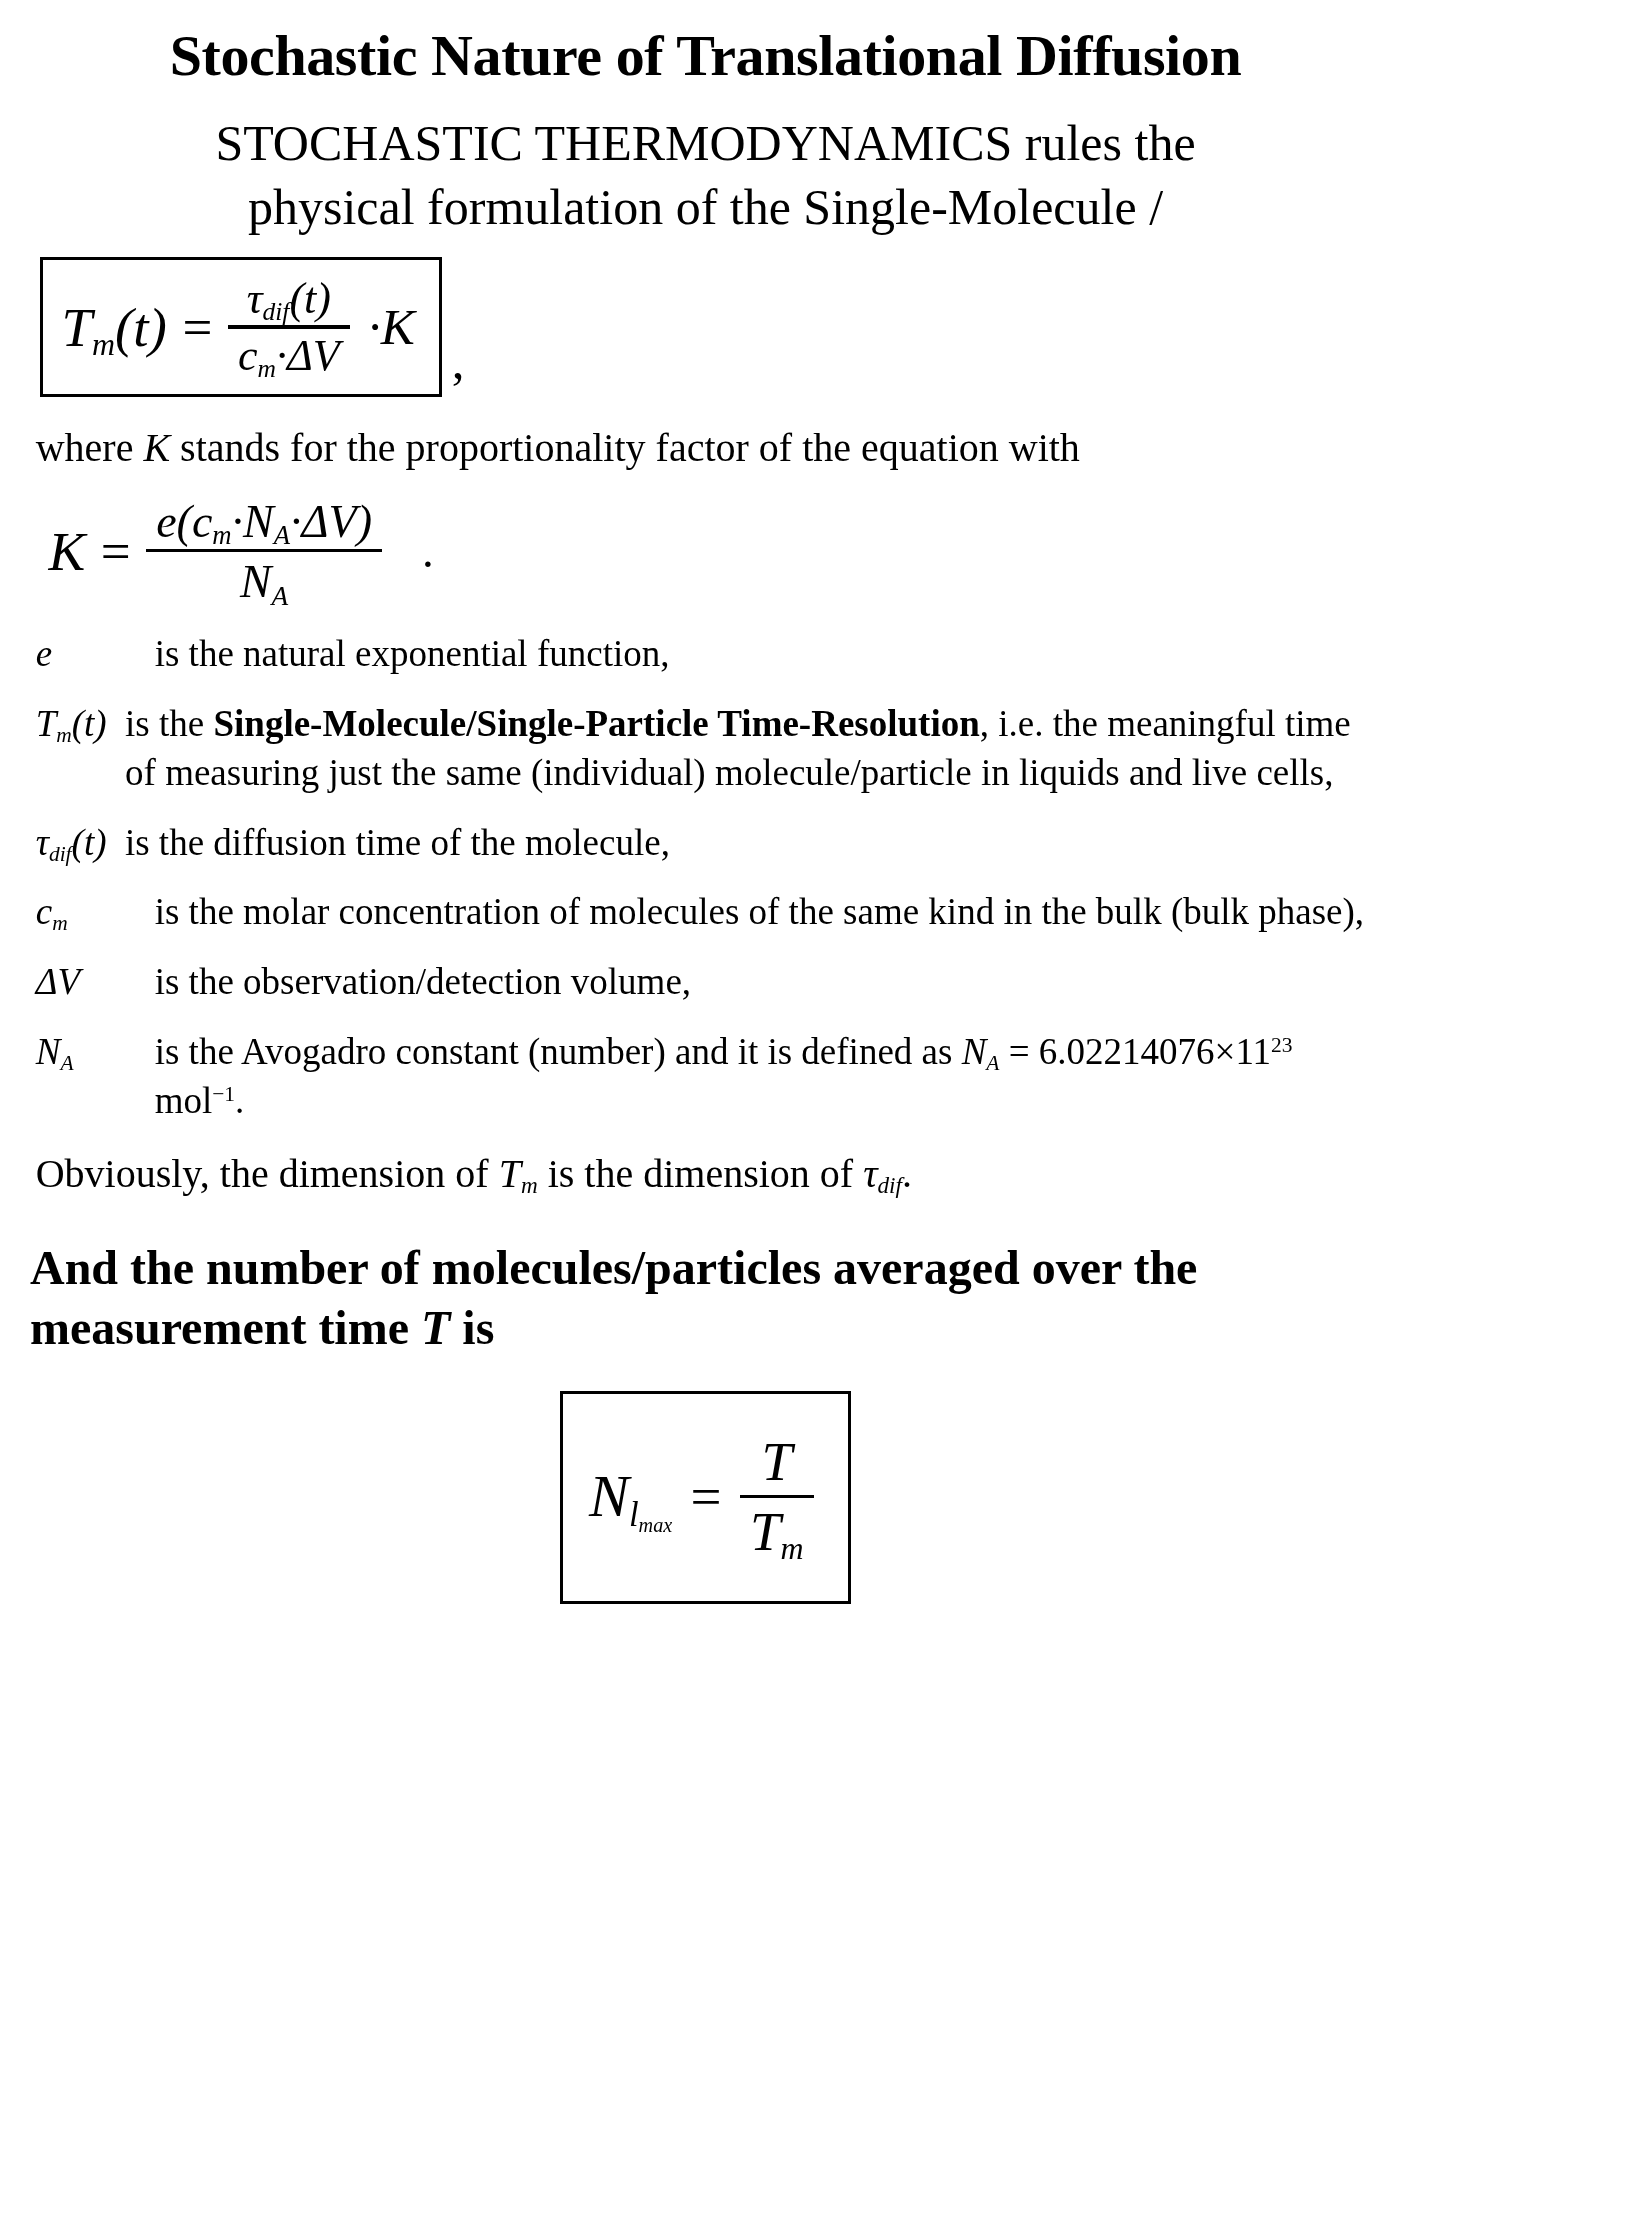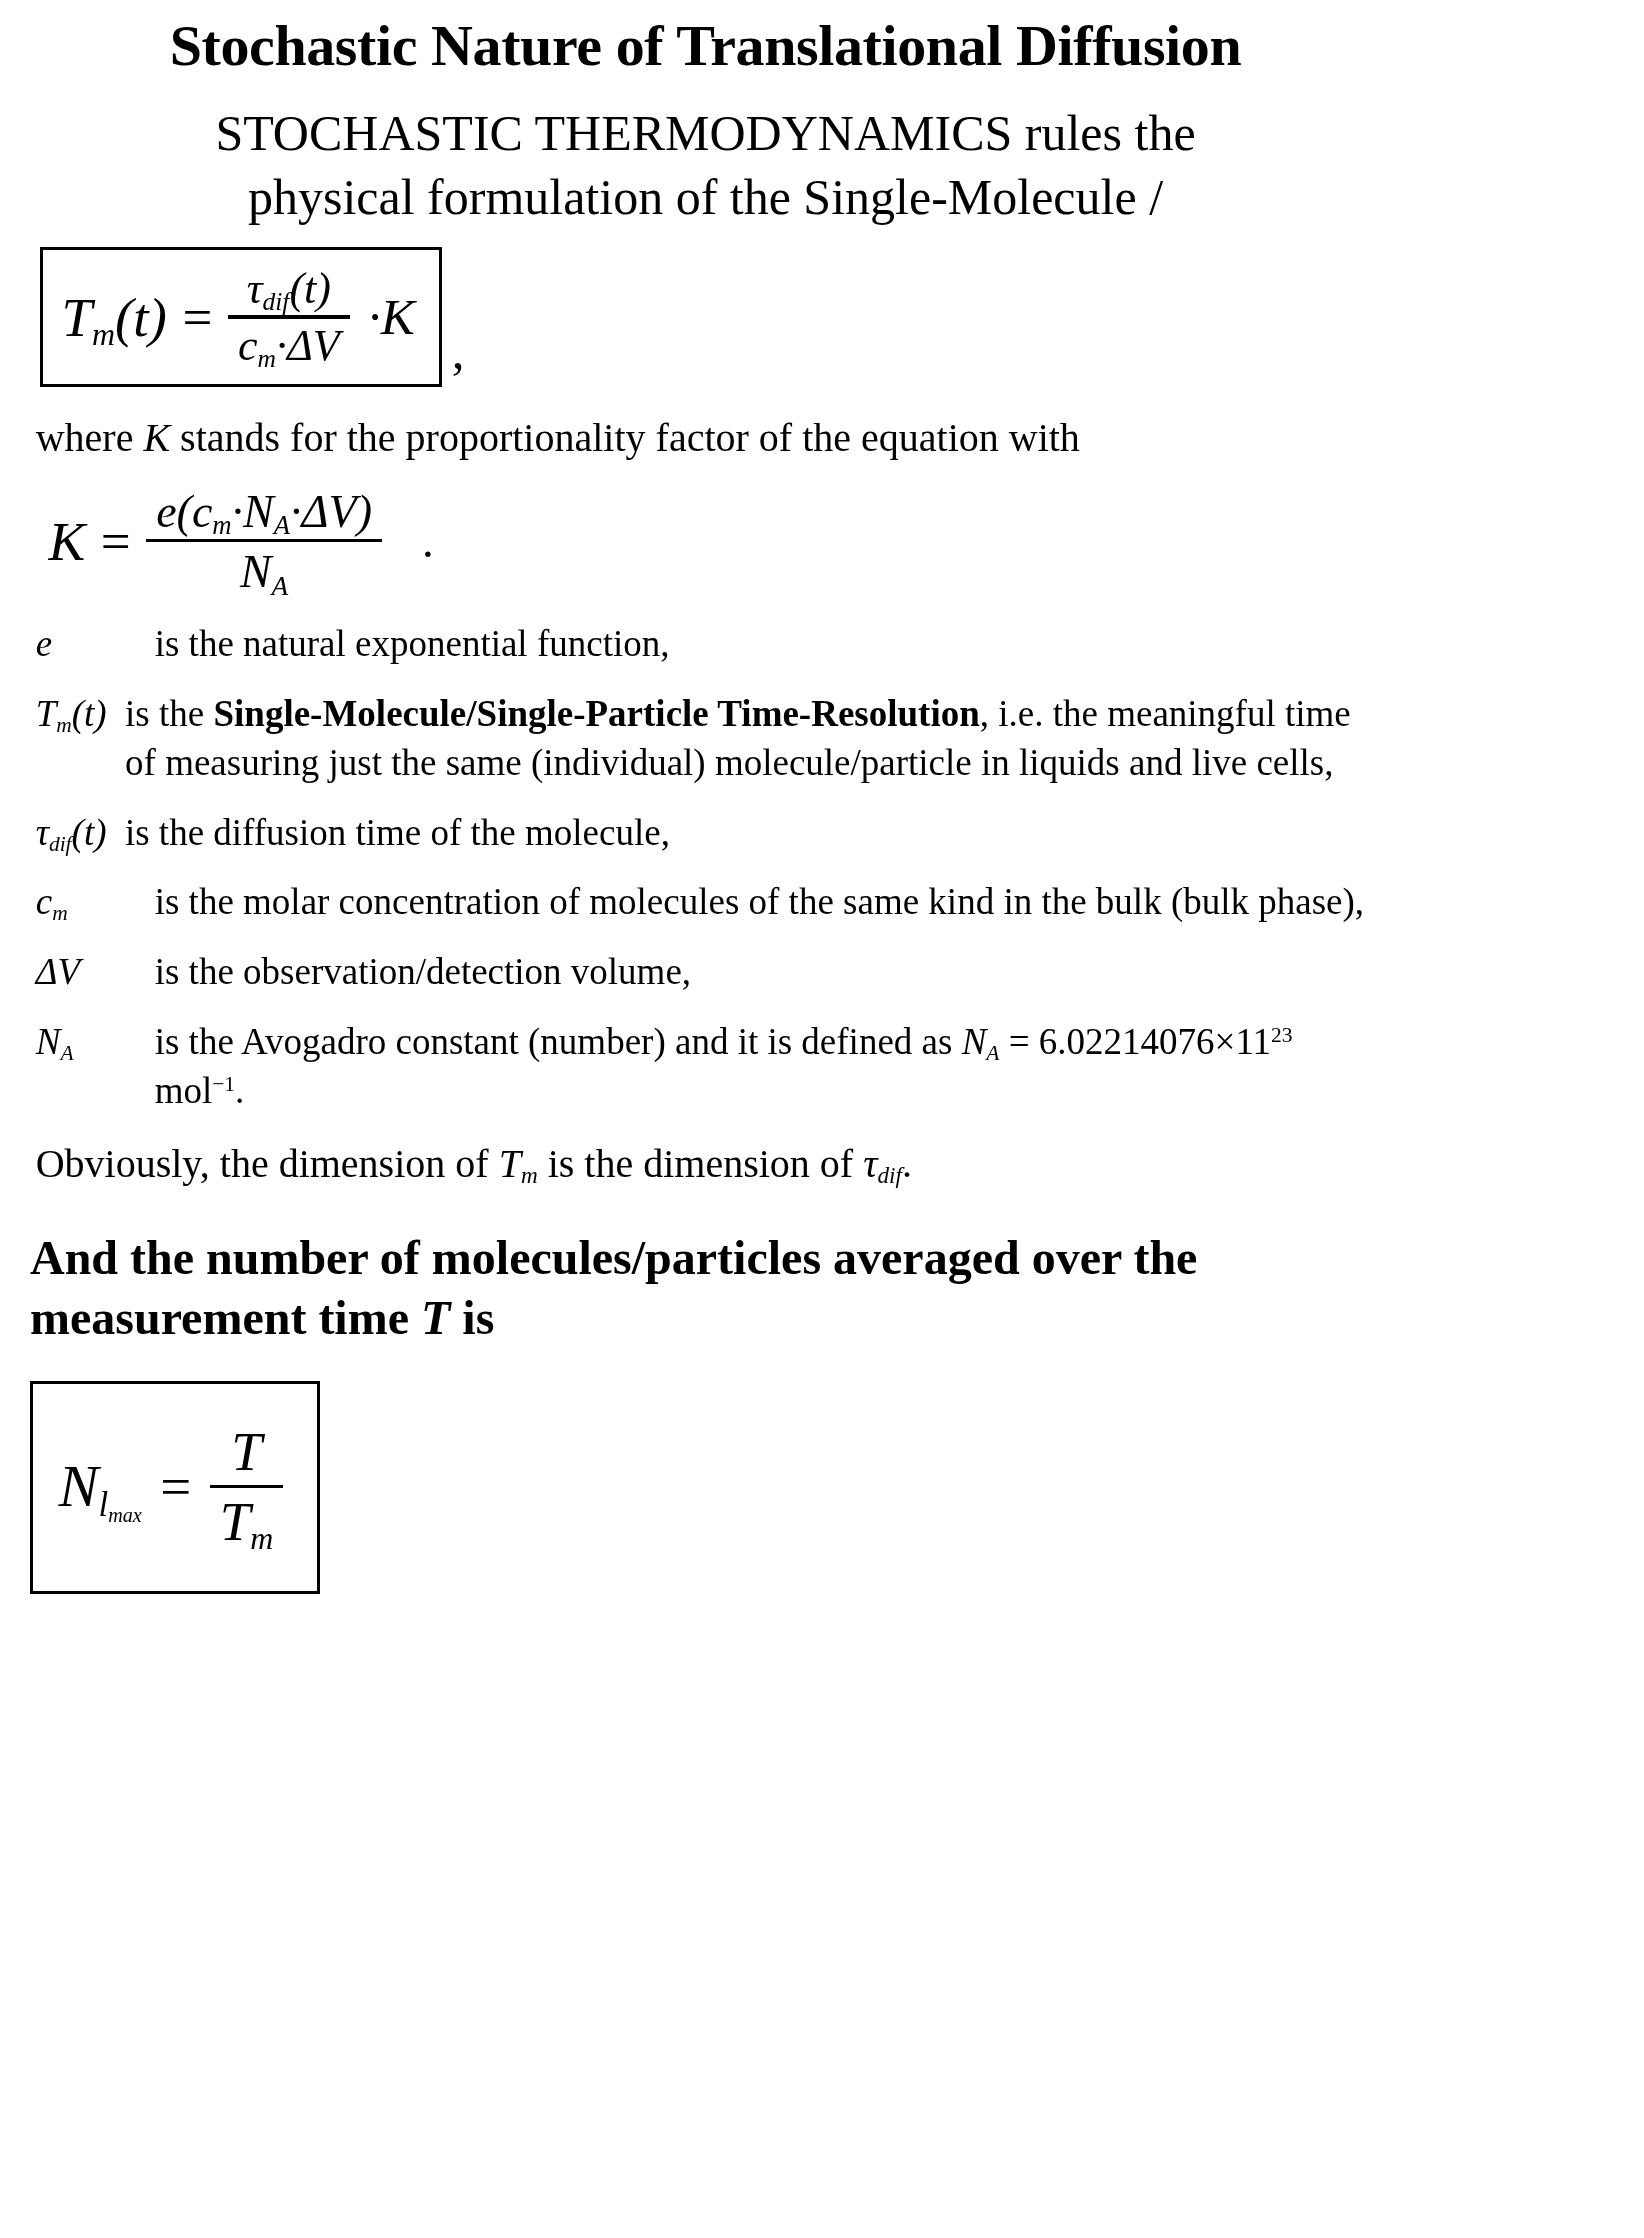--- a/index.html
+++ b/index.html
@@ -11,21 +11,21 @@
     width: 1645px;
     min-height: 2239px;
     font-family: "Liberation Serif", serif;
     color: #000000;
     -webkit-font-smoothing: antialiased;
   }
   .page {
     width: 1411px;
     min-height: 2239px;
     box-sizing: border-box;
-    padding: 16px 30px 0 30px;
+    padding: 26px 30px 0 30px;
     position: relative;
   }
   .title {
     font-size: 58px;
     font-weight: bold;
     text-align: center;
     line-height: 1.05;
     letter-spacing: -0.4px;
     margin: 0 0 24px 0;
   }
@@ -147,21 +147,21 @@
     font-size: 48px;
     font-weight: bold;
     line-height: 1.25;
     margin: 38px auto 0 auto;
     width: 1391px;
   }
 
   
   .eq3-wrap {
     display: flex;
-    justify-content: flex-start;
+    justify-content: center;
     margin-top: 33px;
   }
   .eq3-box {
     border: 3.5px solid #000;
     padding: 15.6px 34px 18.4px 25.5px;
     display: inline-flex;
     align-items: center;
     box-sizing: border-box;
     min-height: 213px;
   }

